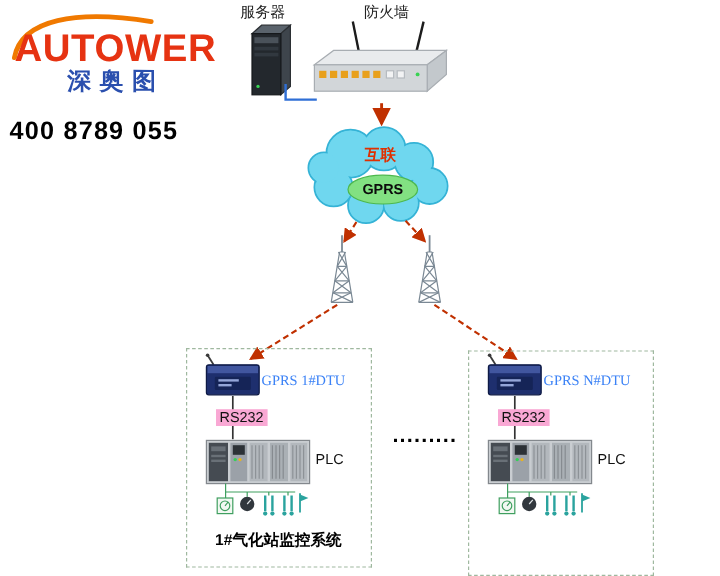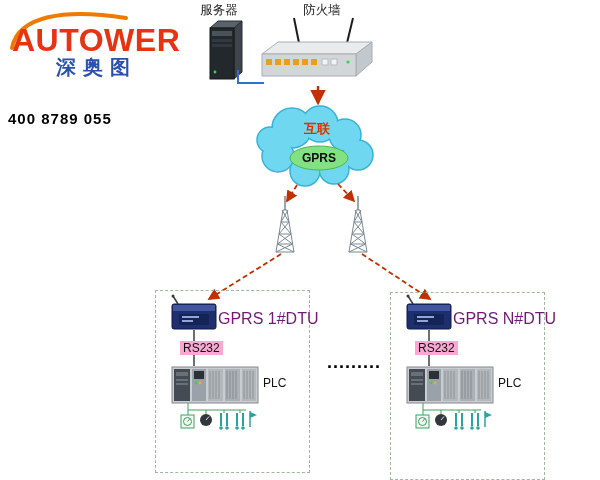--- a/index.html
+++ b/index.html
@@ -12,30 +12,30 @@
   #logo{left:6px;top:8px;width:170px;height:70px;}
   #logo .brand{
     position:absolute;left:6px;top:14px;font-size:32px;font-weight:800;
     color:#e63312;letter-spacing:0.5px;white-space:nowrap;
   }
   #logo .subtitle{
     position:absolute;left:50px;top:46px;font-size:20px;font-weight:700;
     color:#2a4fae;letter-spacing:7px;white-space:nowrap;text-align:right;
   }
   #phone{
-    left:8px;top:110px;font-size:15px;font-weight:700;color:#000;letter-spacing:1px;
+    left:8px;top:98px;font-size:21px;font-weight:700;color:#000;letter-spacing:1px;
   }
   .device-label{font-size:12.5px;color:#222;text-align:center;width:60px;}
   #server-label{left:189px;top:2px;}
   #firewall-label{left:292px;top:2px;}
   
   .station-box{border:1px dashed #9fb89f;background:transparent;}
   #station-box-1{left:155px;top:290px;width:153px;height:181px;}
   #station-box-2{left:390px;top:292px;width:153px;height:186px;}
-  .dtu-label{font-size:16px;color:#701a75;white-space:nowrap;}
+  .dtu-label{font-size:12px;color:#3b82f6;white-space:nowrap;font-family:Liberation Serif, serif;}
   #dtu-label-1{left:218px;top:310px;}
   #dtu-label-2{left:453px;top:310px;}
   .serial-label{font-size:12px;color:#111;background:#f9a8d4;padding:0 3px;}
   #serial-label-1{left:180px;top:341px;}
   #serial-label-2{left:415px;top:341px;}
   .plc-label{font-size:12px;color:#111;}
   #plc-label-1{left:263px;top:376px;}
   #plc-label-2{left:498px;top:376px;}
   .station-title{text-align:center;font-size:13px;font-weight:700;color:#000;}
   #station-title-1{left:157px;top:441px;width:150px;}
@@ -201,19 +201,22 @@
 
   <div class="abs device-label" id="server-label">服务器</div>
   <div class="abs device-label" id="firewall-label">防火墙</div>
 
   <div class="abs station-box" id="station-box-1"></div>
   <div class="abs station-box" id="station-box-2"></div>
 
   <div class="abs dtu-label" id="dtu-label-1">GPRS 1#DTU</div>
   <div class="abs serial-label" id="serial-label-1">RS232</div>
   <div class="abs plc-label" id="plc-label-1">PLC</div>
+  <div class="abs station-title" id="station-title-1">
+    <span class="inner">1#气化站监控系统</span>
+  </div>
 
   <div class="abs dtu-label" id="dtu-label-2">GPRS N#DTU</div>
   <div class="abs serial-label" id="serial-label-2">RS232</div>
   <div class="abs plc-label" id="plc-label-2">PLC</div>
 
   <div class="abs" id="separator-dots">.........</div>
 </div>
 
 </body></html>

